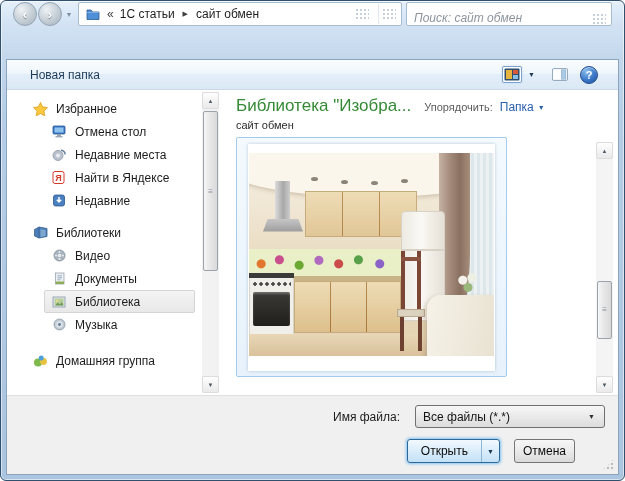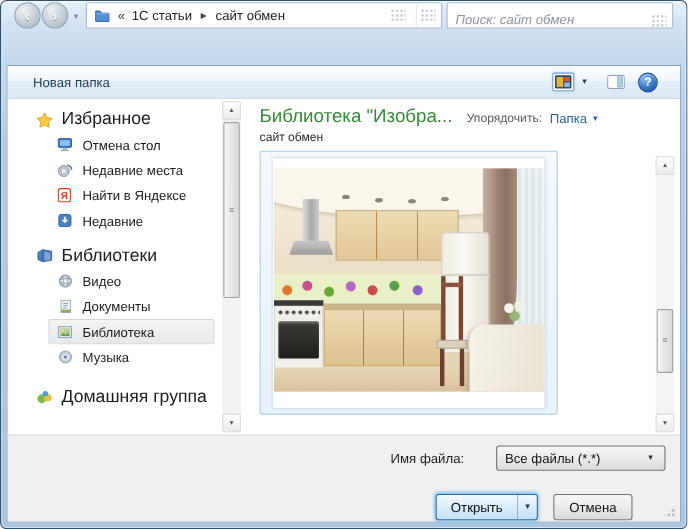--- a/index.html
+++ b/index.html
@@ -64,21 +64,21 @@
   .help-btn{ width:18px; height:18px; border-radius:50%; border:1px solid #1b4a8c; color:#fff;
     font-size:11px; font-weight:bold; display:flex; align-items:center; justify-content:center;
     background:radial-gradient(circle at 35% 28%,#8cc0ef,#3a76c8 55%,#1c5098);
     box-shadow:inset 0 1px 1px rgba(255,255,255,.6); cursor:pointer; }
 
   
   .content{ flex:1; display:flex; min-height:0; background:#fff; }
 
   .sidebar{ position:relative; flex:none; width:212px; padding-top:7px; }
   .side-group{ display:flex; align-items:center; gap:8px; height:23px; padding-left:25px;
-    font-size:16px; color:#1c1c1c; cursor:pointer; }
+    font-size:12px; color:#1c1c1c; cursor:pointer; }
   .side-item{ display:flex; align-items:center; gap:8px; height:23px; margin:0 24px 0 37px;
     padding-left:6px; font-size:12px; color:#1c1c1c; border:1px solid transparent; border-radius:2px;
     cursor:pointer; }
   .side-item.sel{ background:linear-gradient(#f4f4f4,#e8e8e8); border-color:#d5d5d5; }
   .side-gap1{ height:9px; } .side-gap2{ height:13px; }
   .ico{ display:flex; align-items:center; justify-content:center; width:16px; flex:none; }
 
   .scrollbar{ position:absolute; top:2px; right:0; bottom:2px; width:17px; background:#f2f2f2;
     display:flex; flex-direction:column; }
   .sb-btn{ flex:none; height:17px; display:flex; align-items:center; justify-content:center;
@@ -169,32 +169,32 @@
   
   .footer{ flex:none; height:79px; background:#f0f0f0; border-top:1px solid #dfdfdf; position:relative;
     padding:9px 13px 0 0; }
   .frow1{ display:flex; align-items:center; justify-content:flex-end; }
   .fn-label{ font-size:12px; color:#1c1c1c; margin-right:9px; }
   .fn-combo{ width:192px; height:23px; border:1px solid #7b7b7b; border-radius:2px; background:#fff;
     display:flex; align-items:center; overflow:hidden; }
   .fn-combo input{ flex:1; min-width:0; border:0; outline:0; padding:0 6px; font-size:12px;
     font-family:inherit; color:#000; }
   .combo-caret{ width:17px; text-align:center; font-size:7px; color:#2e2e2e; cursor:pointer; }
-  .ft-select{ width:154px; height:23px; margin-left:20px; border:1px solid #707070; border-radius:3px;
+  .ft-select{ width:190px; height:23px; margin-left:6px; border:1px solid #707070; border-radius:3px;
     background:linear-gradient(#f7f7f7,#ebebeb 45%,#dcdcdc); display:flex; align-items:center;
     padding:0 4px 0 7px; font-size:12px; color:#141414; cursor:pointer; }
   .ft-select .lbl{ flex:1; }
-  .frow2{ display:flex; align-items:center; justify-content:flex-end; gap:14px; margin-top:21px;
+  .frow2{ display:flex; align-items:center; justify-content:flex-end; gap:14px; margin-top:11px;
     padding-right:30px; }
   .open-btn{ display:flex; height:24px; border:1px solid #2d6899; border-radius:3px; overflow:hidden;
     background:linear-gradient(#f2f9fe,#dceefb 45%,#c3e1f7); box-shadow:0 0 3px 1px #82c2f0; cursor:pointer; }
   .open-main{ padding:0 13px; display:flex; align-items:center; font-size:12px; color:#0c0c0c; }
   .open-split{ width:18px; border-left:1px solid #8db6d6; display:flex; align-items:center;
     justify-content:center; font-size:7px; color:#16344e; }
-  .cancel-btn{ width:72px; height:24px; border:1px solid #757575; border-radius:3px;
+  .cancel-btn{ width:61px; height:24px; border:1px solid #757575; border-radius:3px;
     background:linear-gradient(#f6f6f6,#ececec 45%,#dadada); font-size:12px; color:#0c0c0c;
     display:flex; align-items:center; justify-content:center; cursor:pointer; }
   .resize-grip{ position:absolute; right:3px; bottom:3px; width:13px; height:13px;
     background-image:radial-gradient(circle,#bcbcbc 1.2px,transparent 1.6px); background-size:4px 4px;
     clip-path:polygon(100% 0,100% 100%,0 100%); cursor:nwse-resize; }
 </style>
 </head>
 <body>
 
 <div class="window">

